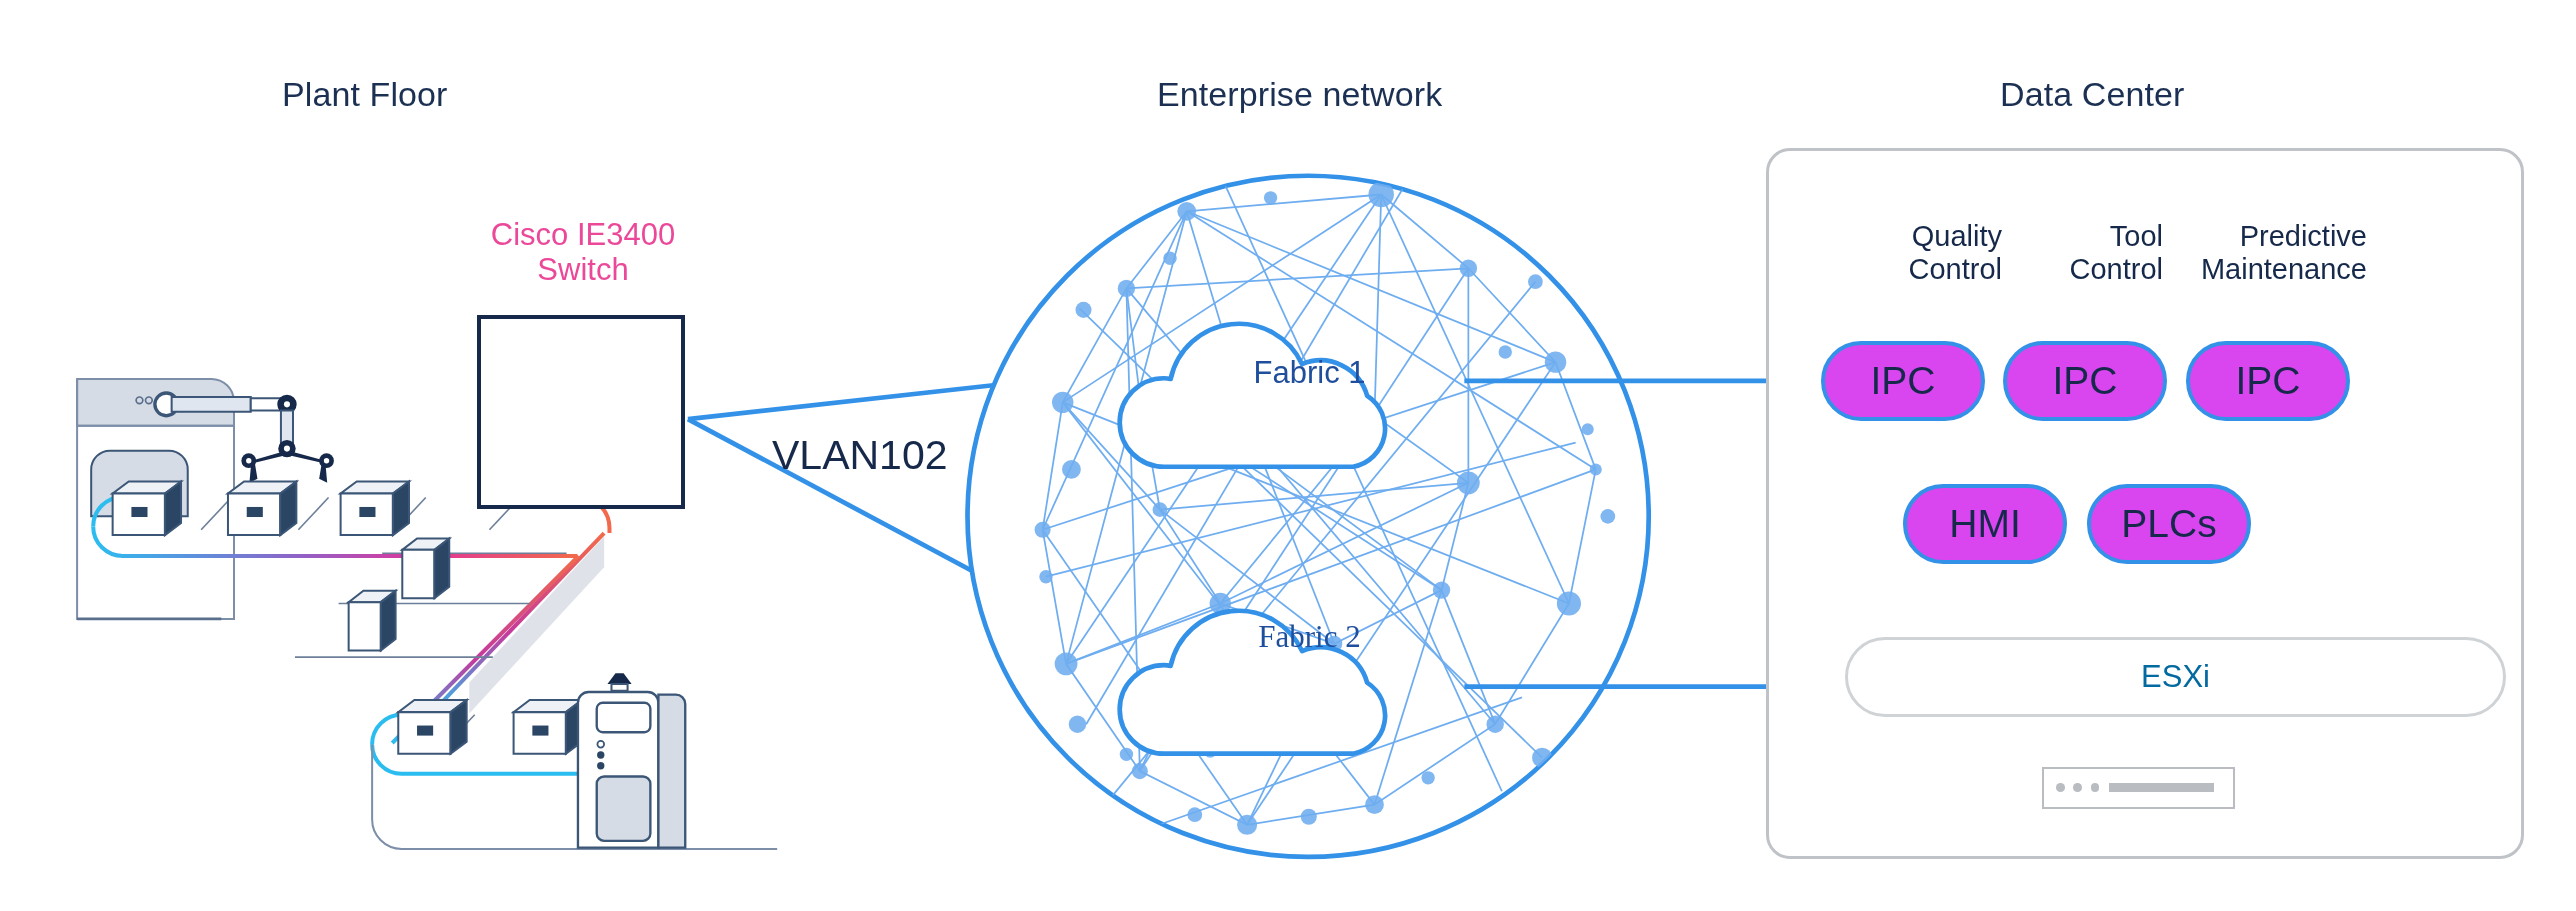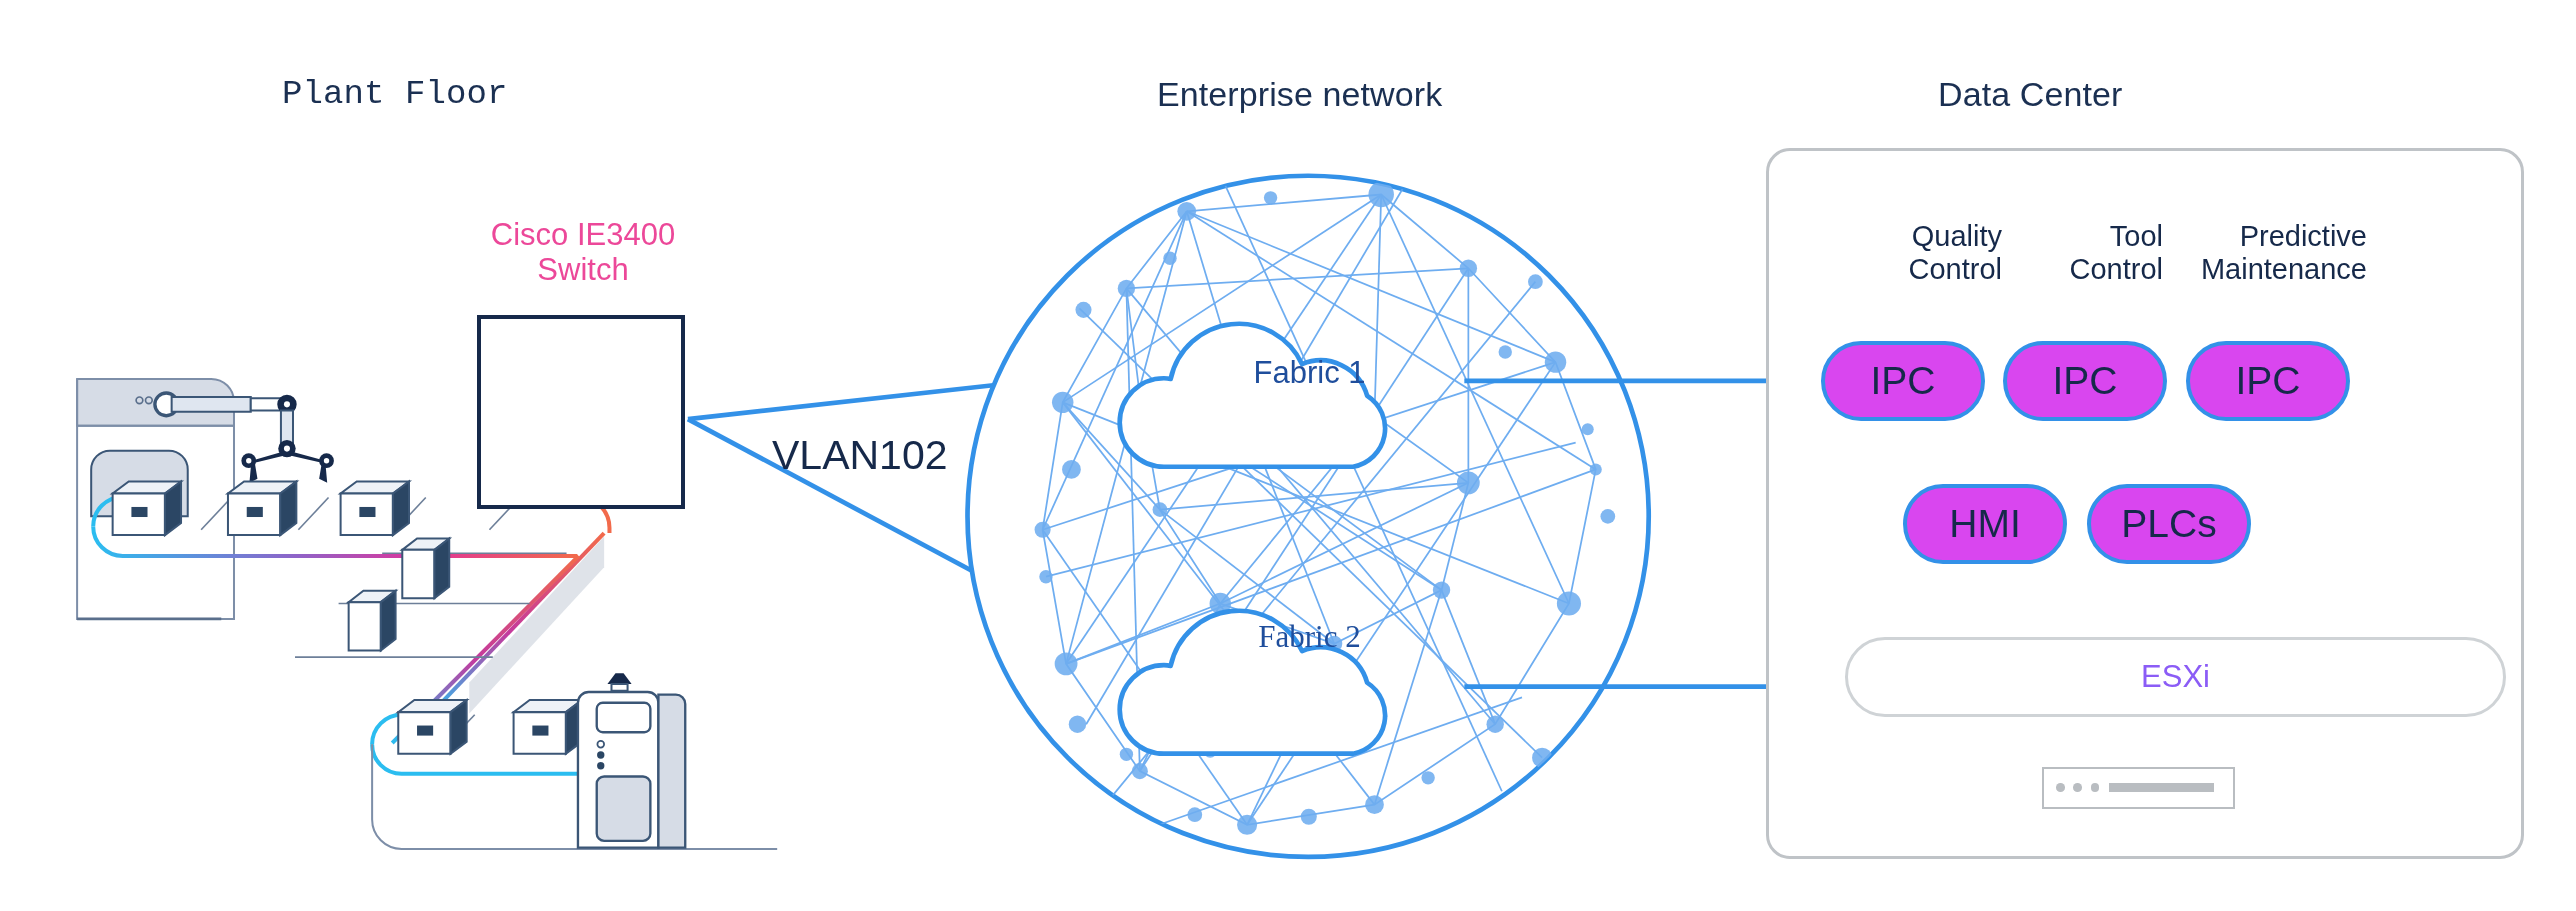--- a/index.html
+++ b/index.html
@@ -22,23 +22,23 @@
     width: 2576px;
     height: 912px;
   }
   .zone-title {
     position: absolute;
     font-size: 34px;
     color: #1b3052;
     white-space: nowrap;
     letter-spacing: 0.1px;
   }
-  #title-plant  { left: 282px;  top: 75px; font-family: Liberation Mono, monospace; }
+  #title-plant  { left: 282px;  top: 75px; }
   #title-ent    { left: 1157px; top: 75px; }
-  #title-dc     { left: 1938px; top: 75px; }
+  #title-dc     { left: 2000px; top: 75px; }
 
   .switch-label {
     position: absolute;
     left: 469px;
     top: 218px;
     width: 228px;
     text-align: center;
     font-size: 31px;
     line-height: 1.12;
     color: #ec4899;
@@ -111,21 +111,21 @@
     width: 661px;
     height: 80px;
     border: 3.4px solid #cfd3d6;
     border-radius: 47px;
     background: #ffffff;
     box-sizing: border-box;
     display: flex;
     align-items: center;
     justify-content: center;
     font-size: 31px;
-    color: #8b5cf6;
+    color: #0369a1;
   }
   .server-box {
     position: absolute;
     left: 2042px;
     top: 767px;
     width: 193px;
     height: 42px;
     border: 2.7px solid #b9bdc1;
     background: #ffffff;
     box-sizing: border-box;

